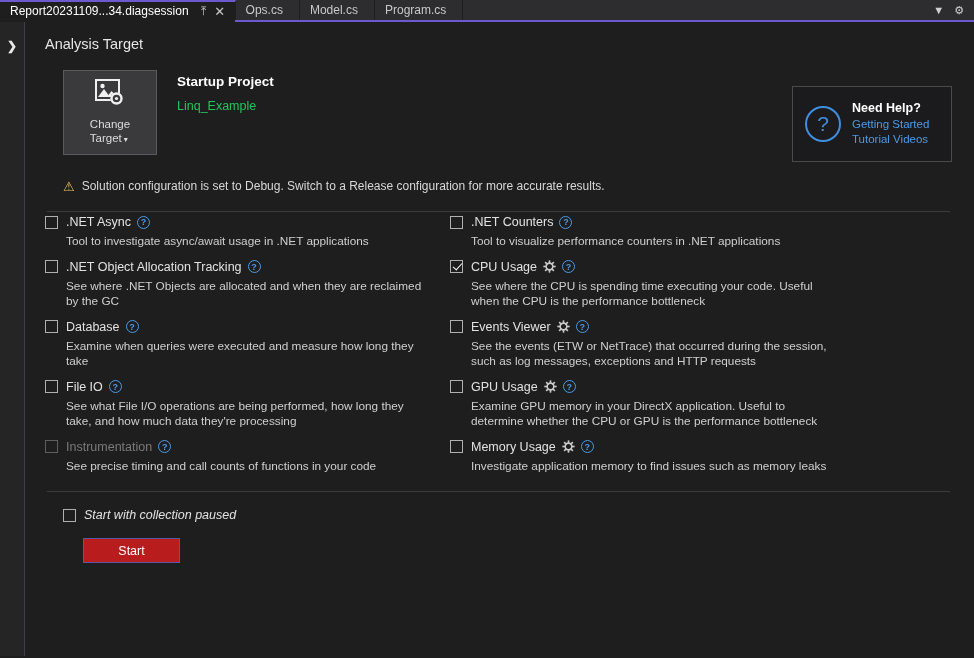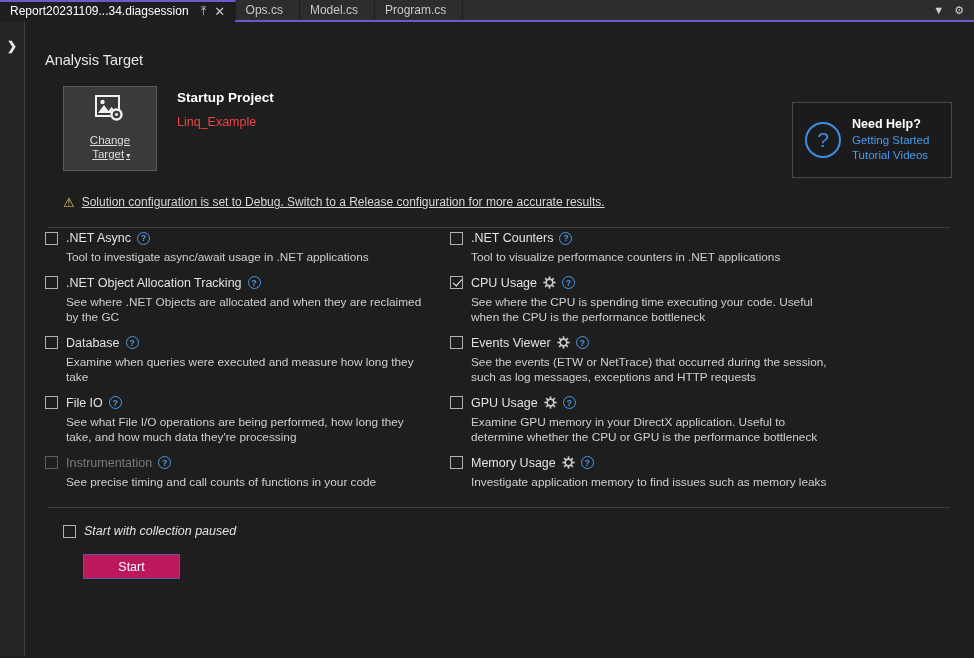--- a/index.html
+++ b/index.html
@@ -73,21 +73,20 @@
     color: #e8e8e8; font-size: 12px; font-weight: bold;
     cursor: pointer; line-height: 1;
   }
 
   .content {
     flex: 1;
     background: #1e1e1e;
     padding: 14px 22px 0 20px;
     overflow: hidden;
     position: relative;
-    margin-top: 16px;
   }
 
   
   h2.section {
     font-size: 14.5px;
     font-weight: normal;
     color: #e6e6e6;
     margin-bottom: 18px;
   }
 
@@ -98,30 +97,30 @@
     background: #3a3a3c;
     border: 1px solid #5a5a5c;
     display: flex; flex-direction: column;
     align-items: center; justify-content: center;
     cursor: pointer;
     margin-left: 18px;
   }
   .ct-icon { margin-bottom: 6px; }
   .ct-label {
     color: #dcdcdc; font-size: 11.5px;
-    text-align: right; line-height: 14px; text-decoration: underline;
+    text-align: left; line-height: 14px;
   }
   .ct-label .ct-caret { font-size: 8px; margin-left: 2px; }
 
   .startup-info { margin-left: 20px; padding-top: 4px; }
   .startup-title {
     color: #ffffff; font-size: 13.5px; font-weight: bold;
     margin-bottom: 10px;
   }
-  .startup-name { color: #ef4444; font-size: 12.5px; }
+  .startup-name { color: #22c55e; font-size: 12.5px; }
 
   .helpbox {
     position: absolute;
     right: 22px; top: 64px;
     width: 160px; height: 76px;
     border: 1px solid #4a4a4c;
     background: #1b1b1d;
     display: flex; align-items: center;
     padding: 0 12px;
   }
@@ -135,21 +134,21 @@
   .help-text { margin-left: 11px; }
   .help-title { color: #ffffff; font-size: 12.5px; font-weight: bold; margin-bottom: 2px; }
   .help-link { color: #4a9ae8; font-size: 11.5px; display: block; cursor: pointer; line-height: 15px; }
 
   
   .warnrow {
     display: flex; align-items: center;
     margin-top: 24px; margin-left: 18px;
   }
   .warn-icon { color: #e8c061; font-size: 13px; margin-right: 7px; line-height: 1; }
-  .warn-text { color: #d8d8d8; font-size: 12px; text-decoration: underline; }
+  .warn-text { color: #d8d8d8; font-size: 12px; }
 
   .divider {
     height: 1px; background: #3c3c3e;
     margin: 18px 2px 0 2px;
   }
 
   
   .tools-head {
     display: flex; align-items: baseline; justify-content: space-between;
     margin-top: 14px; margin-bottom: 12px;
@@ -204,21 +203,21 @@
   
   .footer-div {
     height: 1px; background: #3c3c3e;
     margin: 10px 2px 0 2px;
   }
   .paused-row { display: flex; align-items: center; margin-top: 16px; margin-left: 18px; font-style: italic; }
   .paused-label { color: #e2e2e2; font-size: 12.5px; }
   .start-btn {
     margin-top: 16px; margin-left: 38px;
     width: 97px; height: 25px;
-    background: #be185d;
+    background: #b91c1c;
     border: 1px solid #5c55a8;
     color: #ffffff;
     font-size: 12.5px;
     font-family: "Liberation Sans", sans-serif;
     cursor: pointer;
   }
 </style>
 </head>
 <body>
 

